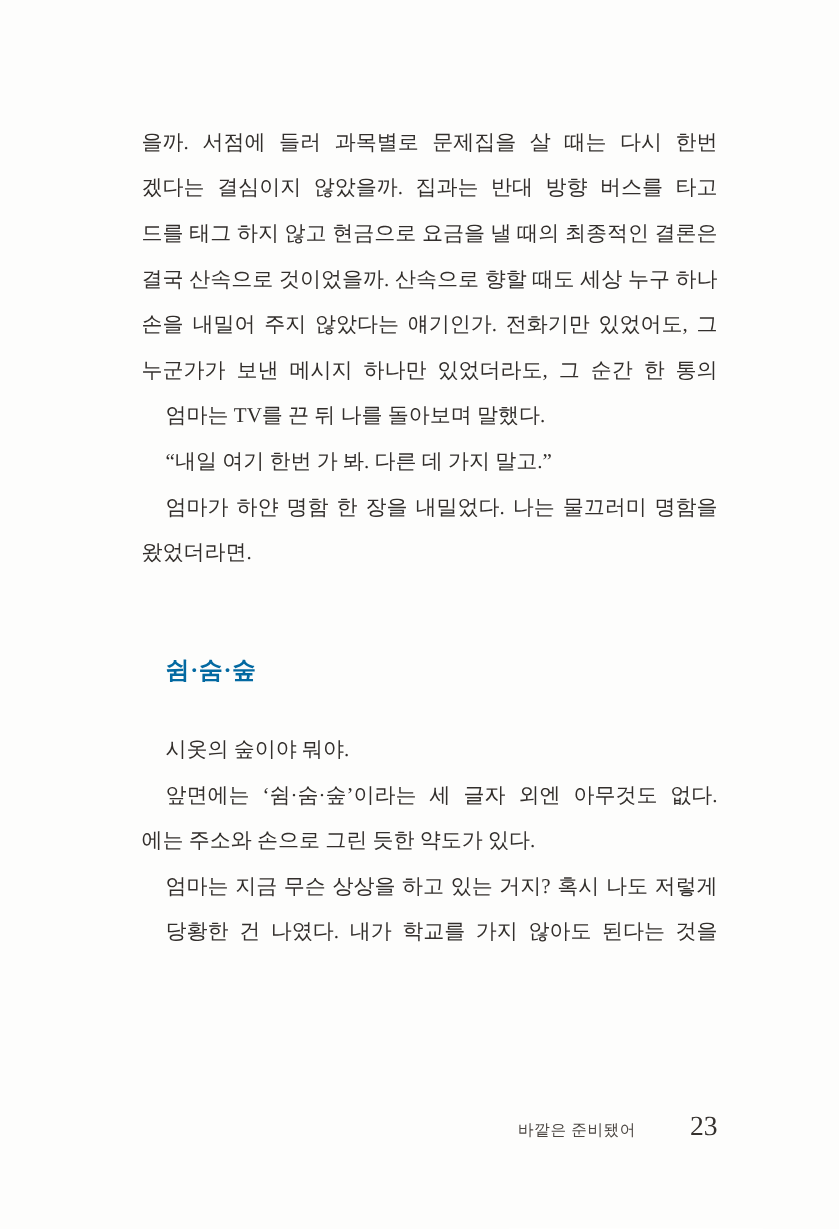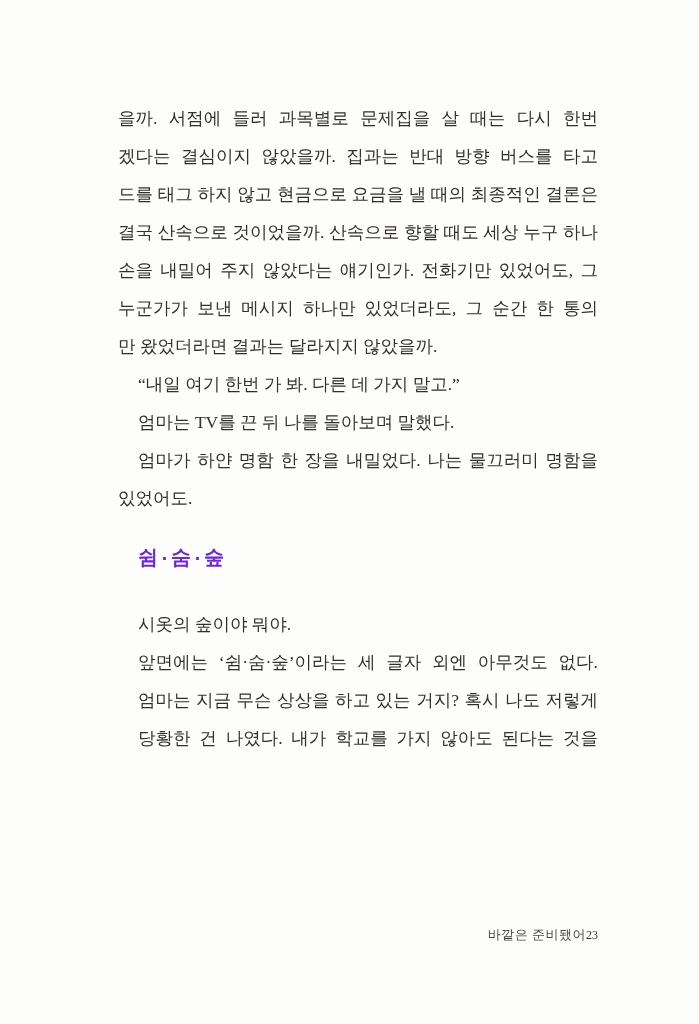--- a/index.html
+++ b/index.html
@@ -36,68 +36,70 @@
     white-space: normal;
     overflow: hidden;
     text-align: justify;
     text-align-last: justify;
   }
   .section-heading {
     position: absolute;
     left: 138px;
     top: 545px;
     margin: 0;
-    font-family: Liberation Mono, monospace;
+    font-family: Liberation Serif, serif;
     font-size: 20px;
     font-weight: 600;
     letter-spacing: 0.5px;
-    color: #6d28d9;
+    color: #0369a1;
     line-height: 28px;
   }
   .footer {
     position: absolute;
     right: 101px;
     top: 926px;
     display: flex;
     align-items: baseline;
+    gap: 13px;
   }
   .running-title {
     font-size: 13px;
     letter-spacing: 0.5px;
     color: #4a4540;
   }
   .page-number {
-    font-size: 12px;
+    font-size: 23px;
     color: #35312e;
+    margin-left: 32px;
   }
 </style>
 </head>
 <body>
 
 <div class="page">
 
   <div class="text-block block1">
       <div class="line justify">을까. 서점에 들러 과목별로 문제집을 살 때는 다시 한번 잘해보</div>
       <div class="line justify">겠다는 결심이지 않았을까. 집과는 반대 방향 버스를 타고 교통카</div>
       <div class="line justify">드를 태그 하지 않고 현금으로 요금을 낼 때의 최종적인 결론은</div>
       <div class="line justify">결국 산속으로 것이었을까. 산속으로 향할 때도 세상 누구 하나</div>
       <div class="line justify">손을 내밀어 주지 않았다는 얘기인가. 전화기만 있었어도, 그 순간</div>
       <div class="line justify">누군가가 보낸 메시지 하나만 있었더라도, 그 순간 한 통의 전화</div>
-      <div class="line">만 왔었더라면 결과는 달라지지 않았을까.</div>
+      <div class="line indent">엄마는 TV를 끈 뒤 나를 돌아보며 말했다.</div>
       <div class="line indent">“내일 여기 한번 가 봐. 다른 데 가지 말고.”</div>
-      <div class="line indent">엄마는 TV를 끈 뒤 나를 돌아보며 말했다.</div>
       <div class="line indent justify">엄마가 하얀 명함 한 장을 내밀었다. 나는 물끄러미 명함을 내</div>
-      <div class="line">있었어도.</div>
+      <div class="line">왔었더라면.</div>
     </div>
 
   <h2 class="section-heading">쉼·숨·숲</h2>
 
   <div class="text-block block2">
       <div class="line indent">시옷의 숲이야 뭐야.</div>
       <div class="line indent justify">앞면에는 ‘쉼·숨·숲’이라는 세 글자 외엔 아무것도 없다. 뒷면</div>
+      <div class="line">에는 주소와 손으로 그린 듯한 약도가 있다.</div>
       <div class="line indent justify">엄마는 지금 무슨 상상을 하고 있는 거지? 혹시 나도 저렇게 될</div>
       <div class="line indent justify">당황한 건 나였다. 내가 학교를 가지 않아도 된다는 것을 전제</div>
     </div>
 
   <div class="footer">
     <span class="running-title">바깥은 준비됐어</span>
     <span class="page-number">23</span>
   </div>
 
 </div>

